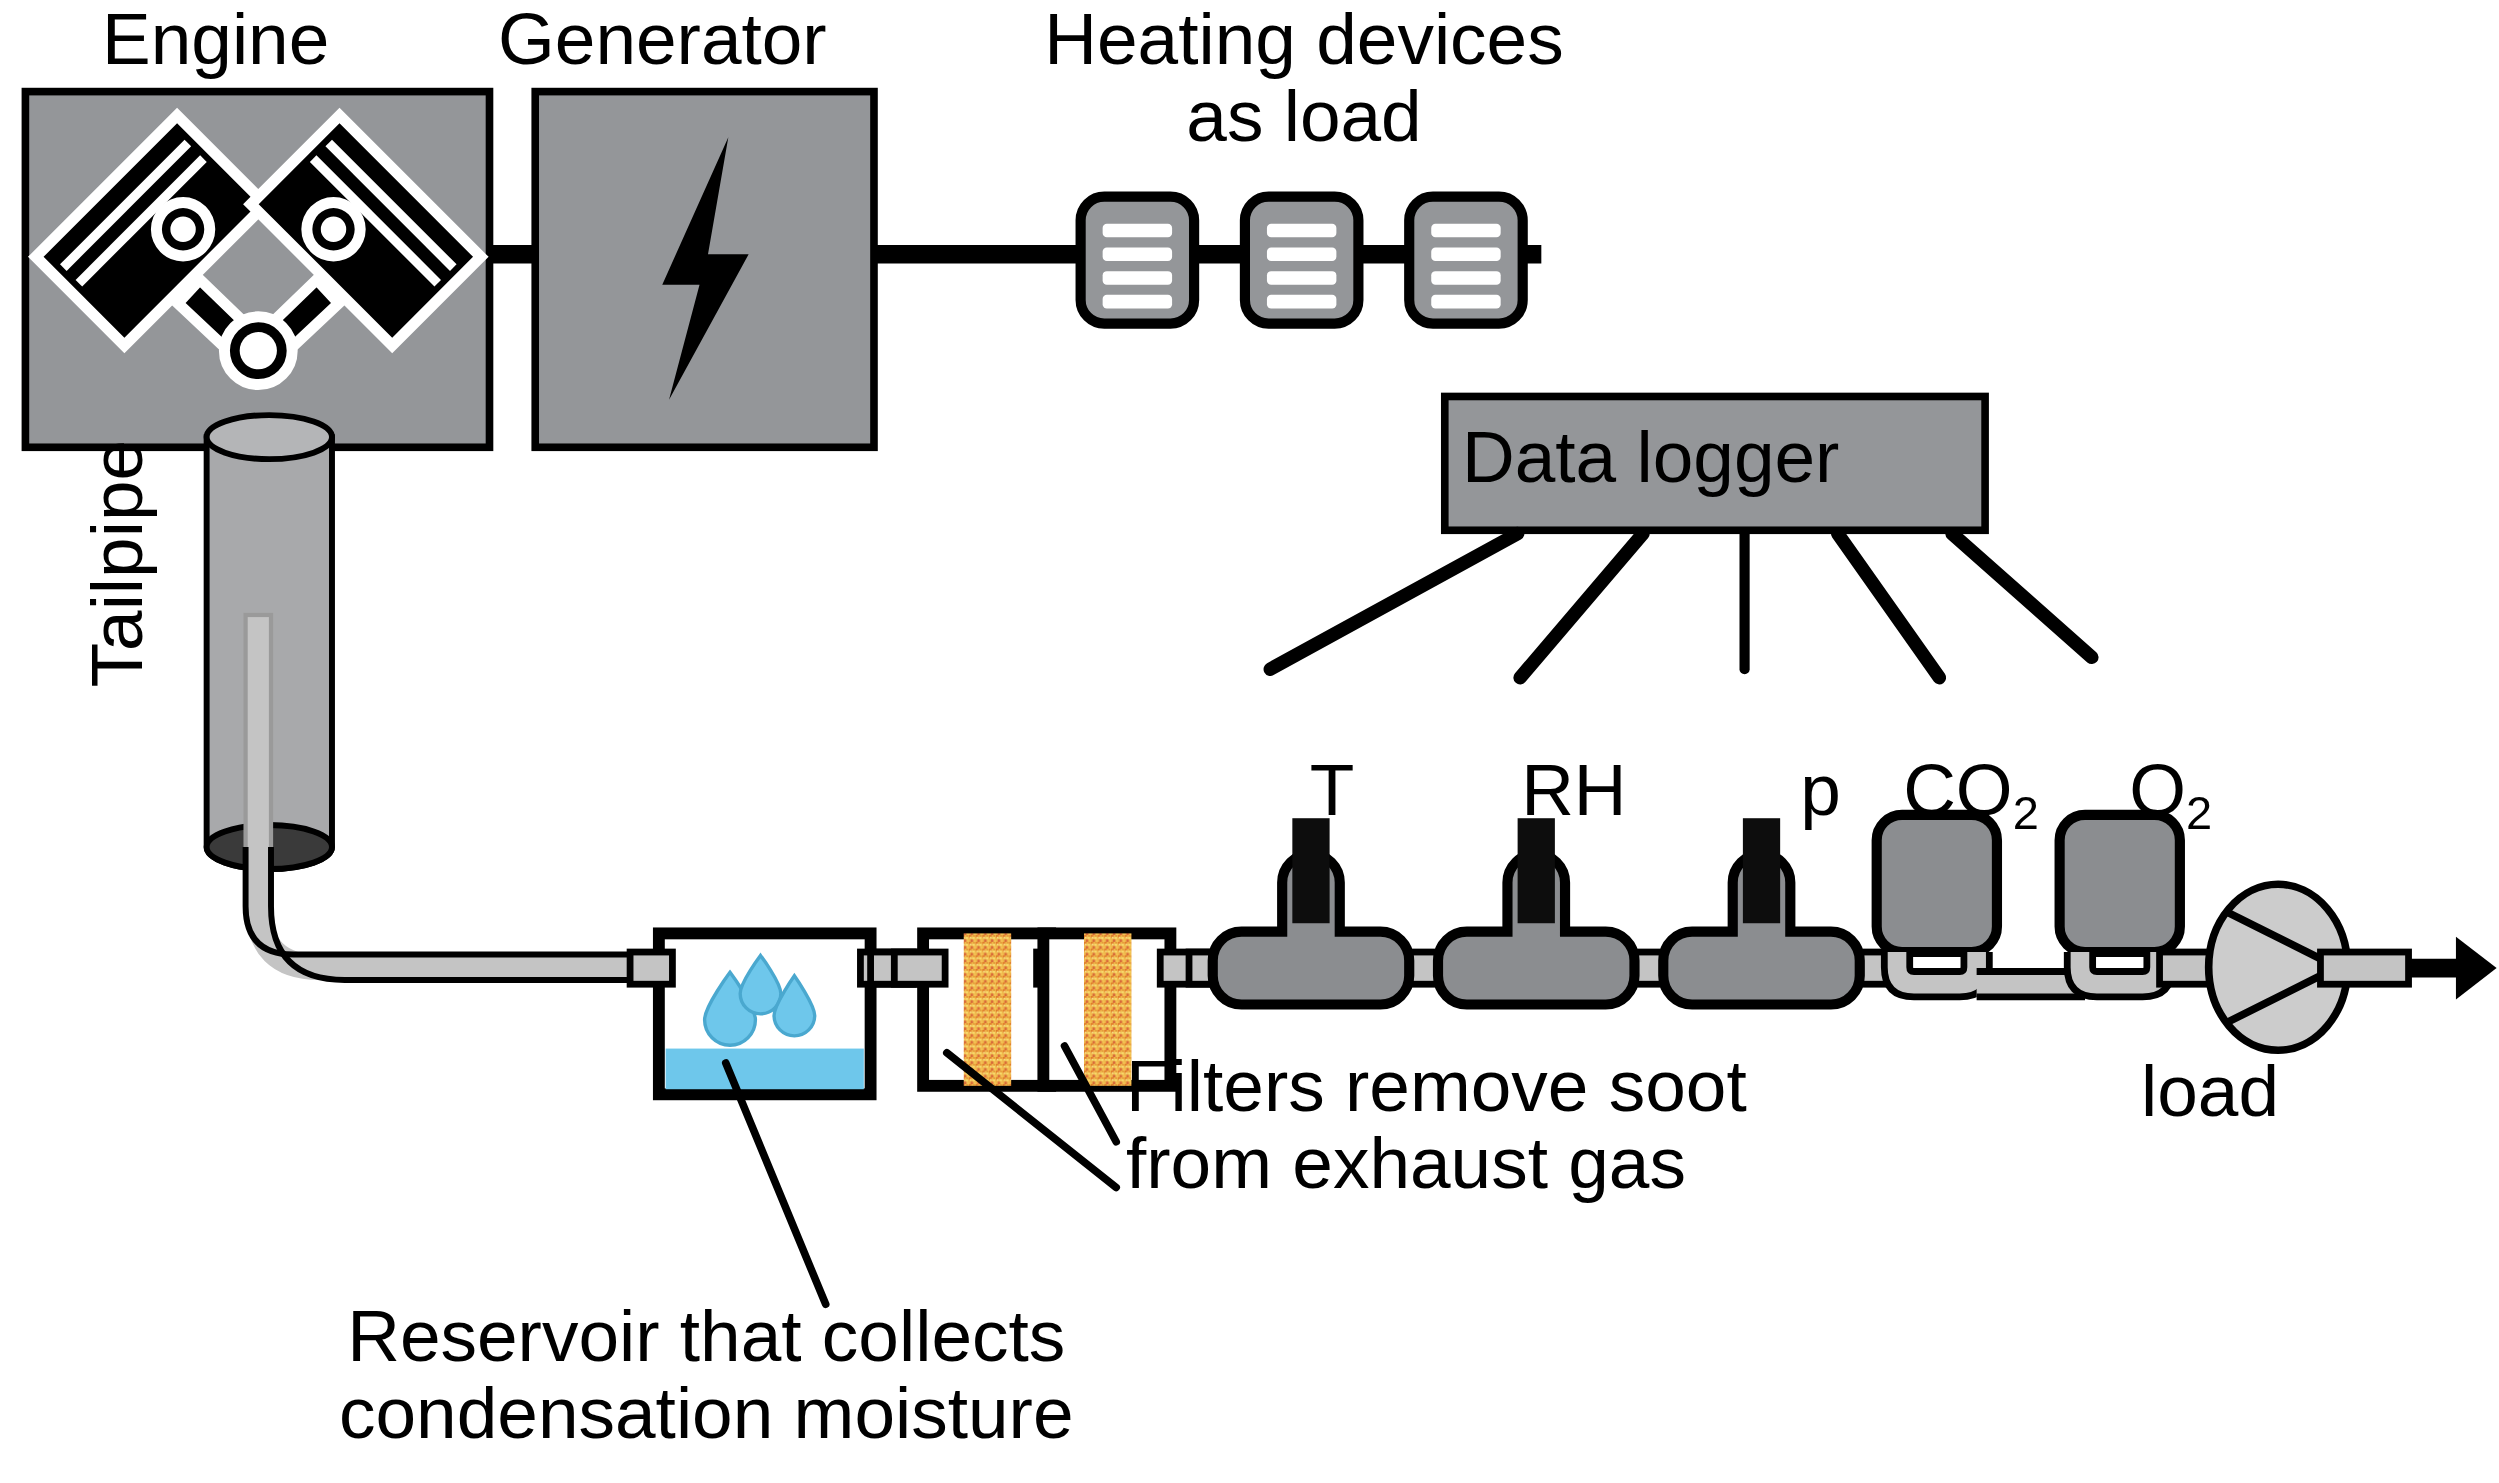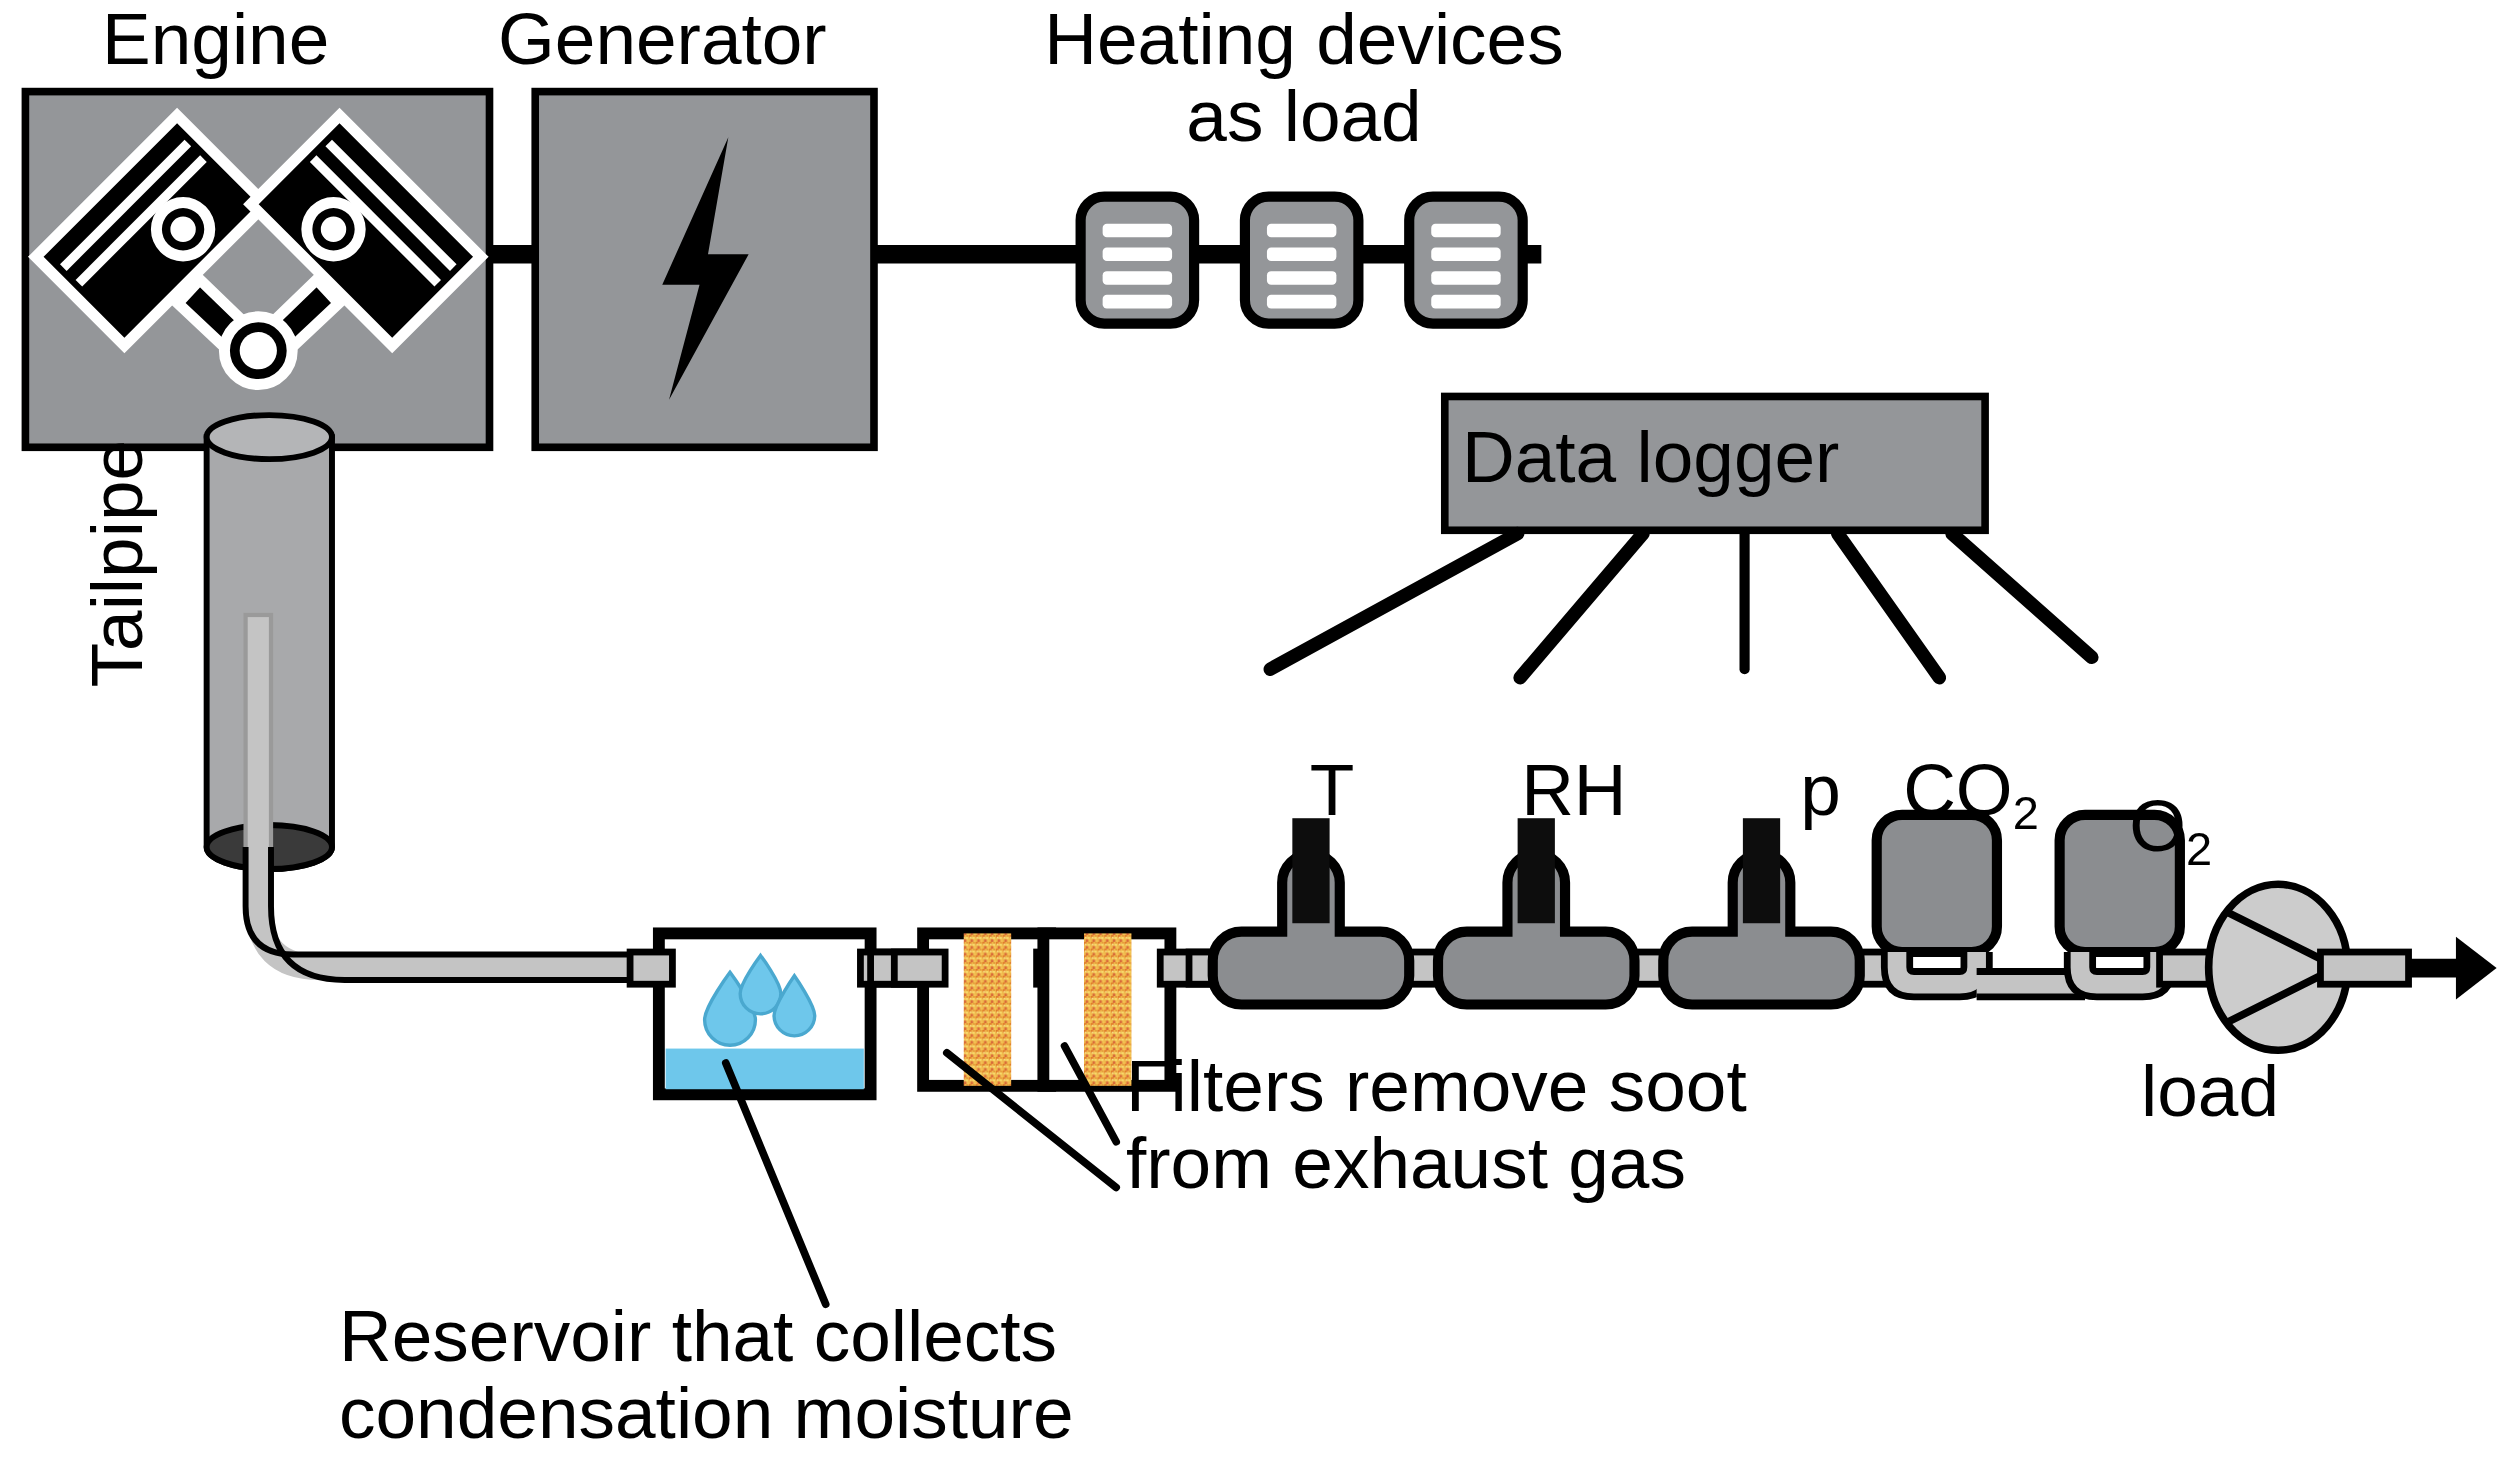--- a/index.html
+++ b/index.html
@@ -278,26 +278,26 @@
   </div>
 
   <div class="lbl lbl-sensor" style="left:1719px; top:674px;">
     <span>p</span>
   </div>
 
   <div class="lbl lbl-sensor" style="left:1822px; top:674px;">
     <span>CO</span><span class="lbl-sub">2</span>
   </div>
 
-  <div class="lbl lbl-sensor" style="left:2048px; top:710px;">
+  <div class="lbl lbl-sensor" style="left:2048px; top:674px;">
     <span>O</span><span class="lbl-sub">2</span>
   </div>
 
   <div class="lbl lbl-pump">load</div>
 
   <div class="lbl lbl-filters" style="white-space: pre-line;">Filters remove soot
 from exhaust gas</div>
 
-  <div class="lbl lbl-reservoir" style="white-space: pre-line;">Reservoir that collects
+  <div class="lbl lbl-reservoir" style="white-space: pre-line; text-align: center;">Reservoir that collects
 condensation moisture</div>
 
 </div>
 
 
 </body></html>

